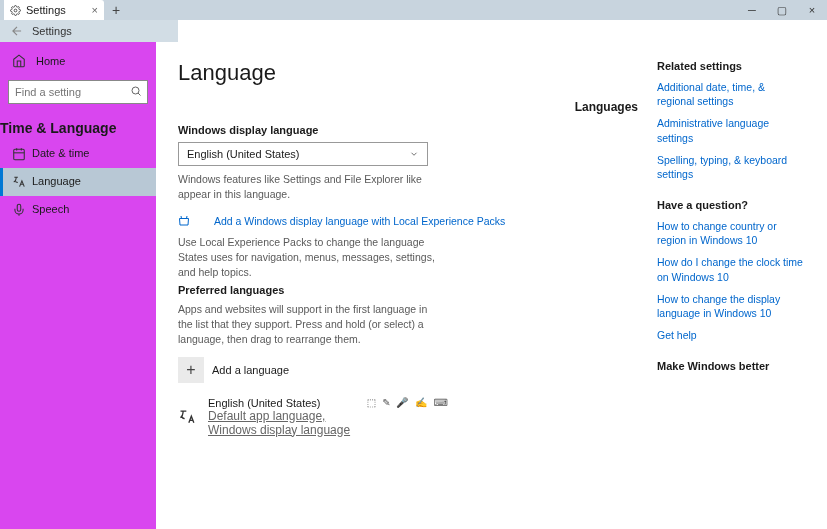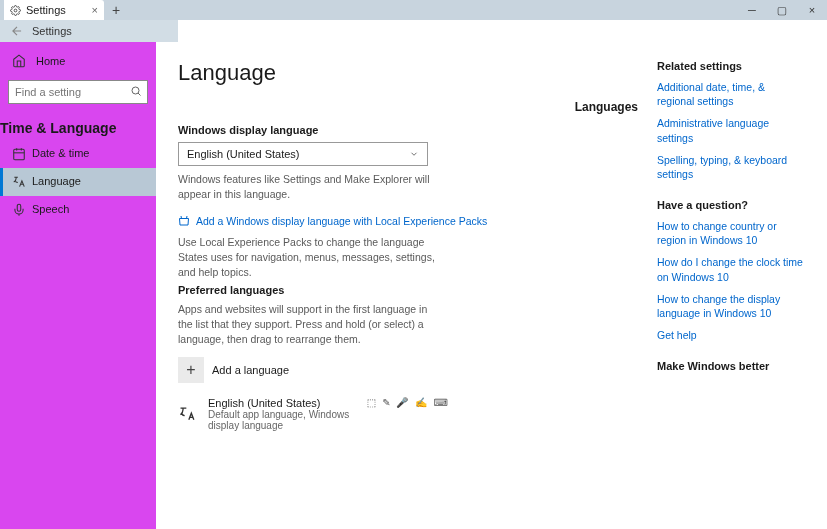--- a/index.html
+++ b/index.html
@@ -22,27 +22,27 @@
 .category { padding: 8px 0 4px; font-weight: 700; font-size: 14px; }
 .nav-item { display: flex; align-items: flex-start; gap: 6px; padding: 7px 12px; cursor: pointer; }
 .nav-item.active { background: #b8c8d5; border-left: 3px solid #0078d4; padding-left: 9px; }
 .content { flex: 1; padding: 18px 22px; display: flex; overflow: auto; }
 .main { width: 460px; }
 h1 { font-size: 22px; font-weight: 400; margin-bottom: 14px; }
 h2 { font-size: 12px; font-weight: 600; margin-bottom: 10px; text-align: right; }
 .section-title { font-size: 11px; font-weight: 700; margin-top: 5px; margin-bottom: 6px; }
 .select { width: 250px; height: 24px; border: 1px solid #999; display: flex; align-items: center; padding: 0 8px; cursor: pointer; background: #fff; justify-content: space-between; }
 .desc { color: #5a5a5a; font-size: 10.5px; margin-top: 6px; line-height: 1.4; max-width: 260px; }
-.link { color: #0066cc; cursor: pointer; text-decoration: none; font-size: 10.5px; display: inline-flex; align-items: center; gap: 6px; }
+.link { color: #0066cc; cursor: pointer; text-decoration: none; font-size: 10.5px; display: inline-flex; align-items: center; gap: 24px; }
 .addlang { display: flex; align-items: center; gap: 8px; margin-top: 10px; cursor: pointer; }
 .plusbox { width: 26px; height: 26px; background: #eaeaea; display: flex; align-items: center; justify-content: center; font-size: 16px; color: #444; }
 .langitem { display: flex; align-items: center; gap: 10px; margin-top: 14px; cursor: pointer; }
 .langicon { width: 26px; height: 26px; color: #333; display: flex; align-items: center; justify-content: center; font-size: 16px; }
 .langtext .name { font-size: 11px; }
-.langtext .sub { font-size: 10px; color: #666; }
+.langtext .sub { font-size: 12px; color: #666; text-decoration: underline; }
 .indicators { display: flex; gap: 6px; color: #555; font-size: 10px; margin-bottom: 3px; margin-left: auto; align-self: flex-start; }
 .langrow { display: flex; align-items: flex-start; width: 270px; }
 .aside { margin-left: auto; width: 148px; }
 .aside .block { margin-bottom: 18px; }
 .aside .btitle { font-size: 11px; font-weight: 600; margin-bottom: 8px; }
 .aside .alink { display: block; color: #0066cc; font-size: 10.5px; line-height: 1.35; margin-bottom: 8px; cursor: pointer; }
 svg { display: block; }
 </style>
 </head>
 <body>
@@ -134,21 +134,21 @@
 
       <div class="section-title">Windows display language</div>
       <div class="select">
         <span>English (United States)</span>
         <span>
             <svg width="10" height="10" viewBox="0 0 24 24" fill="none" stroke="#555" stroke-width="2">
               <polyline points="6 9 12 15 18 9"></polyline>
             </svg>
           </span>
       </div>
-      <div class="desc">Windows features like Settings and Make Explorer will appear in this language.</div>
+      <div class="desc">Windows features like Settings and File Explorer like appear in this language.</div>
 
       <div style="margin-top:14px">
         <a class="link">
           <span>
               <svg width="12" height="12" viewBox="0 0 24 24" fill="none" stroke="#0066cc" stroke-width="2">
                 <path d="M6 2l1 5h10l1-5M3 7h18l-1 13H4z"></path>
               </svg>
             </span>
           <span>Add a Windows display language with Local Experience Packs</span>
         </a>

